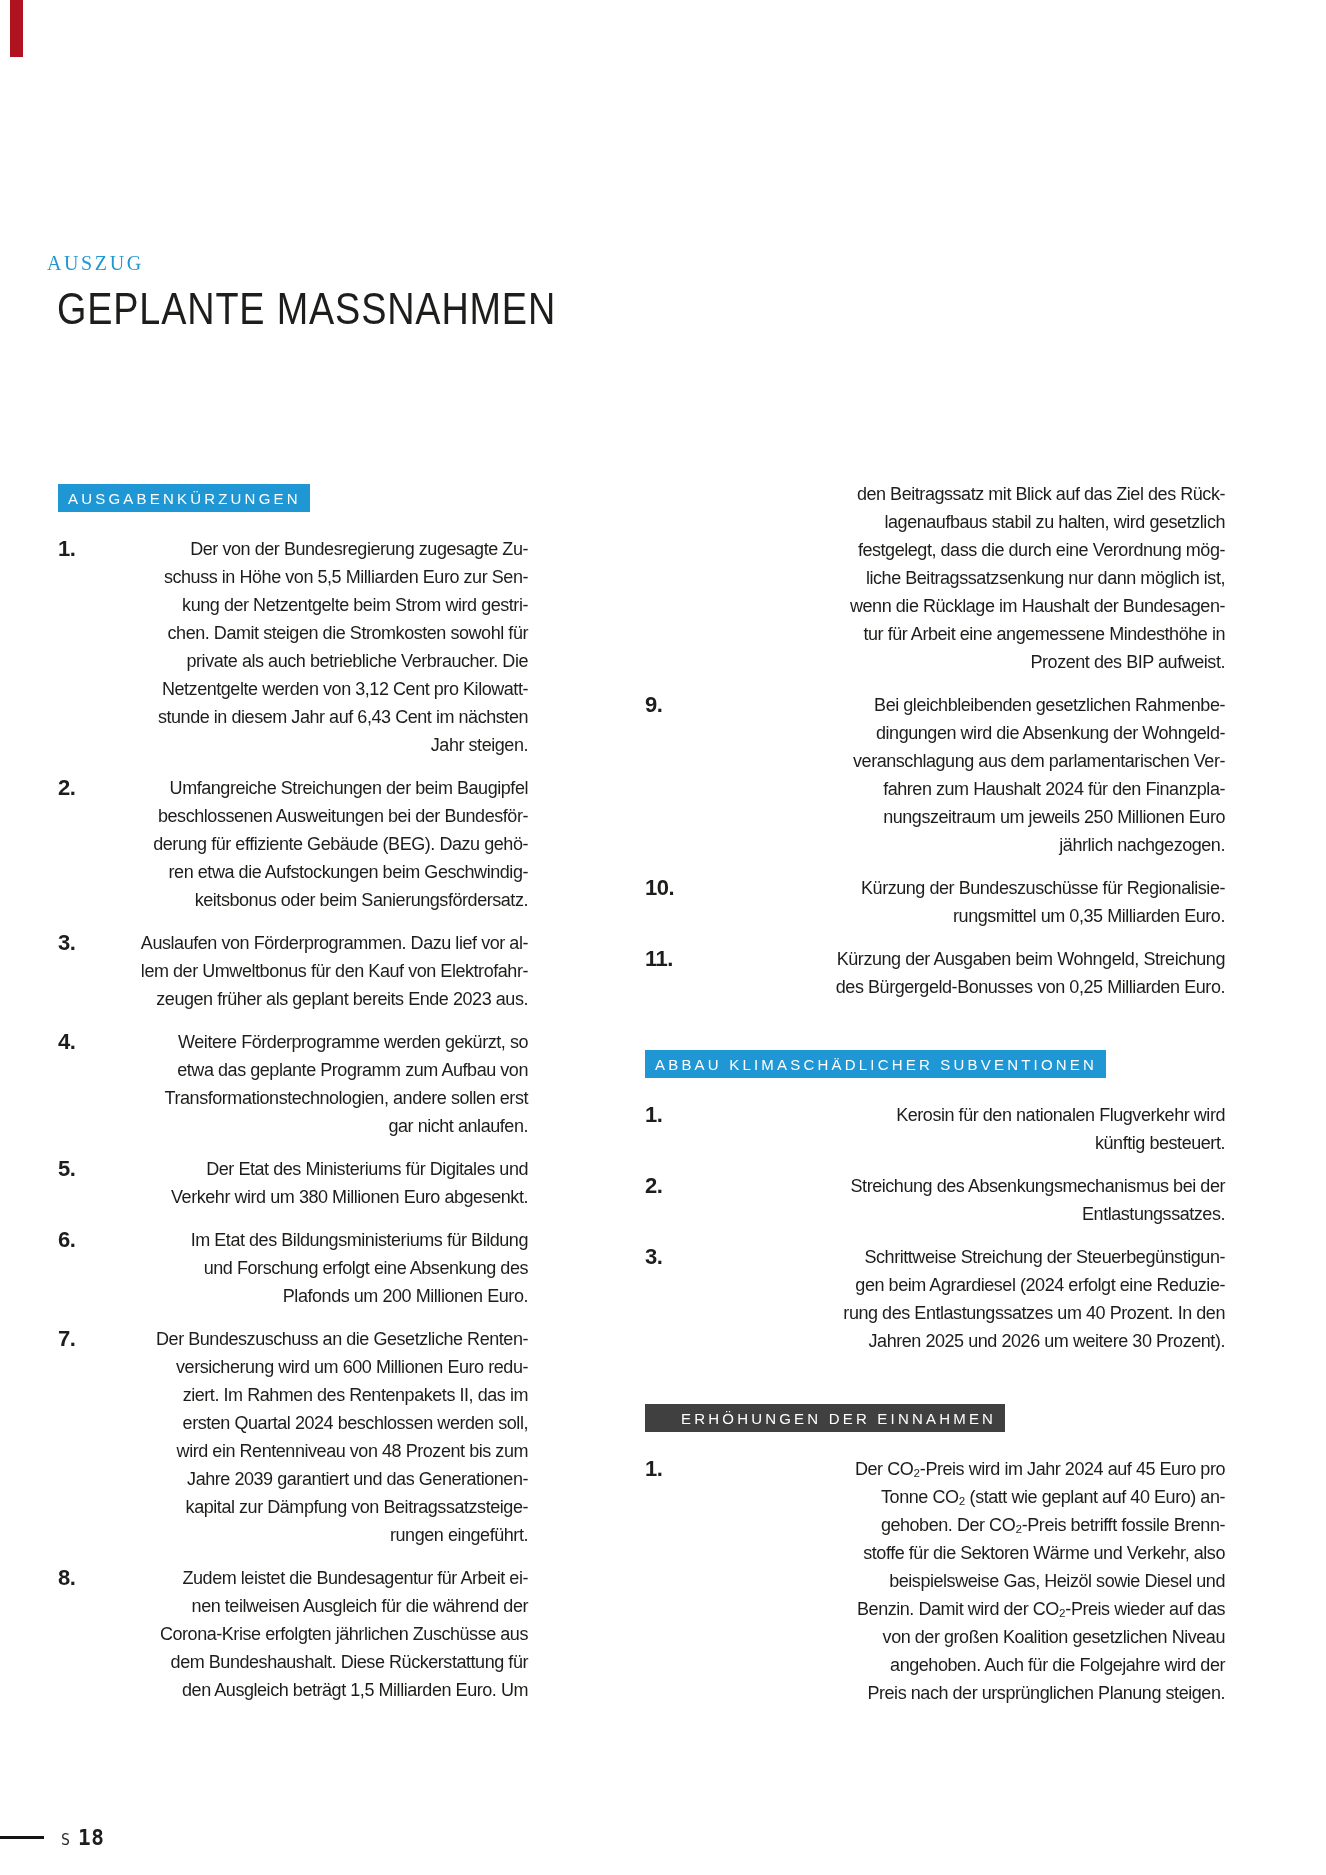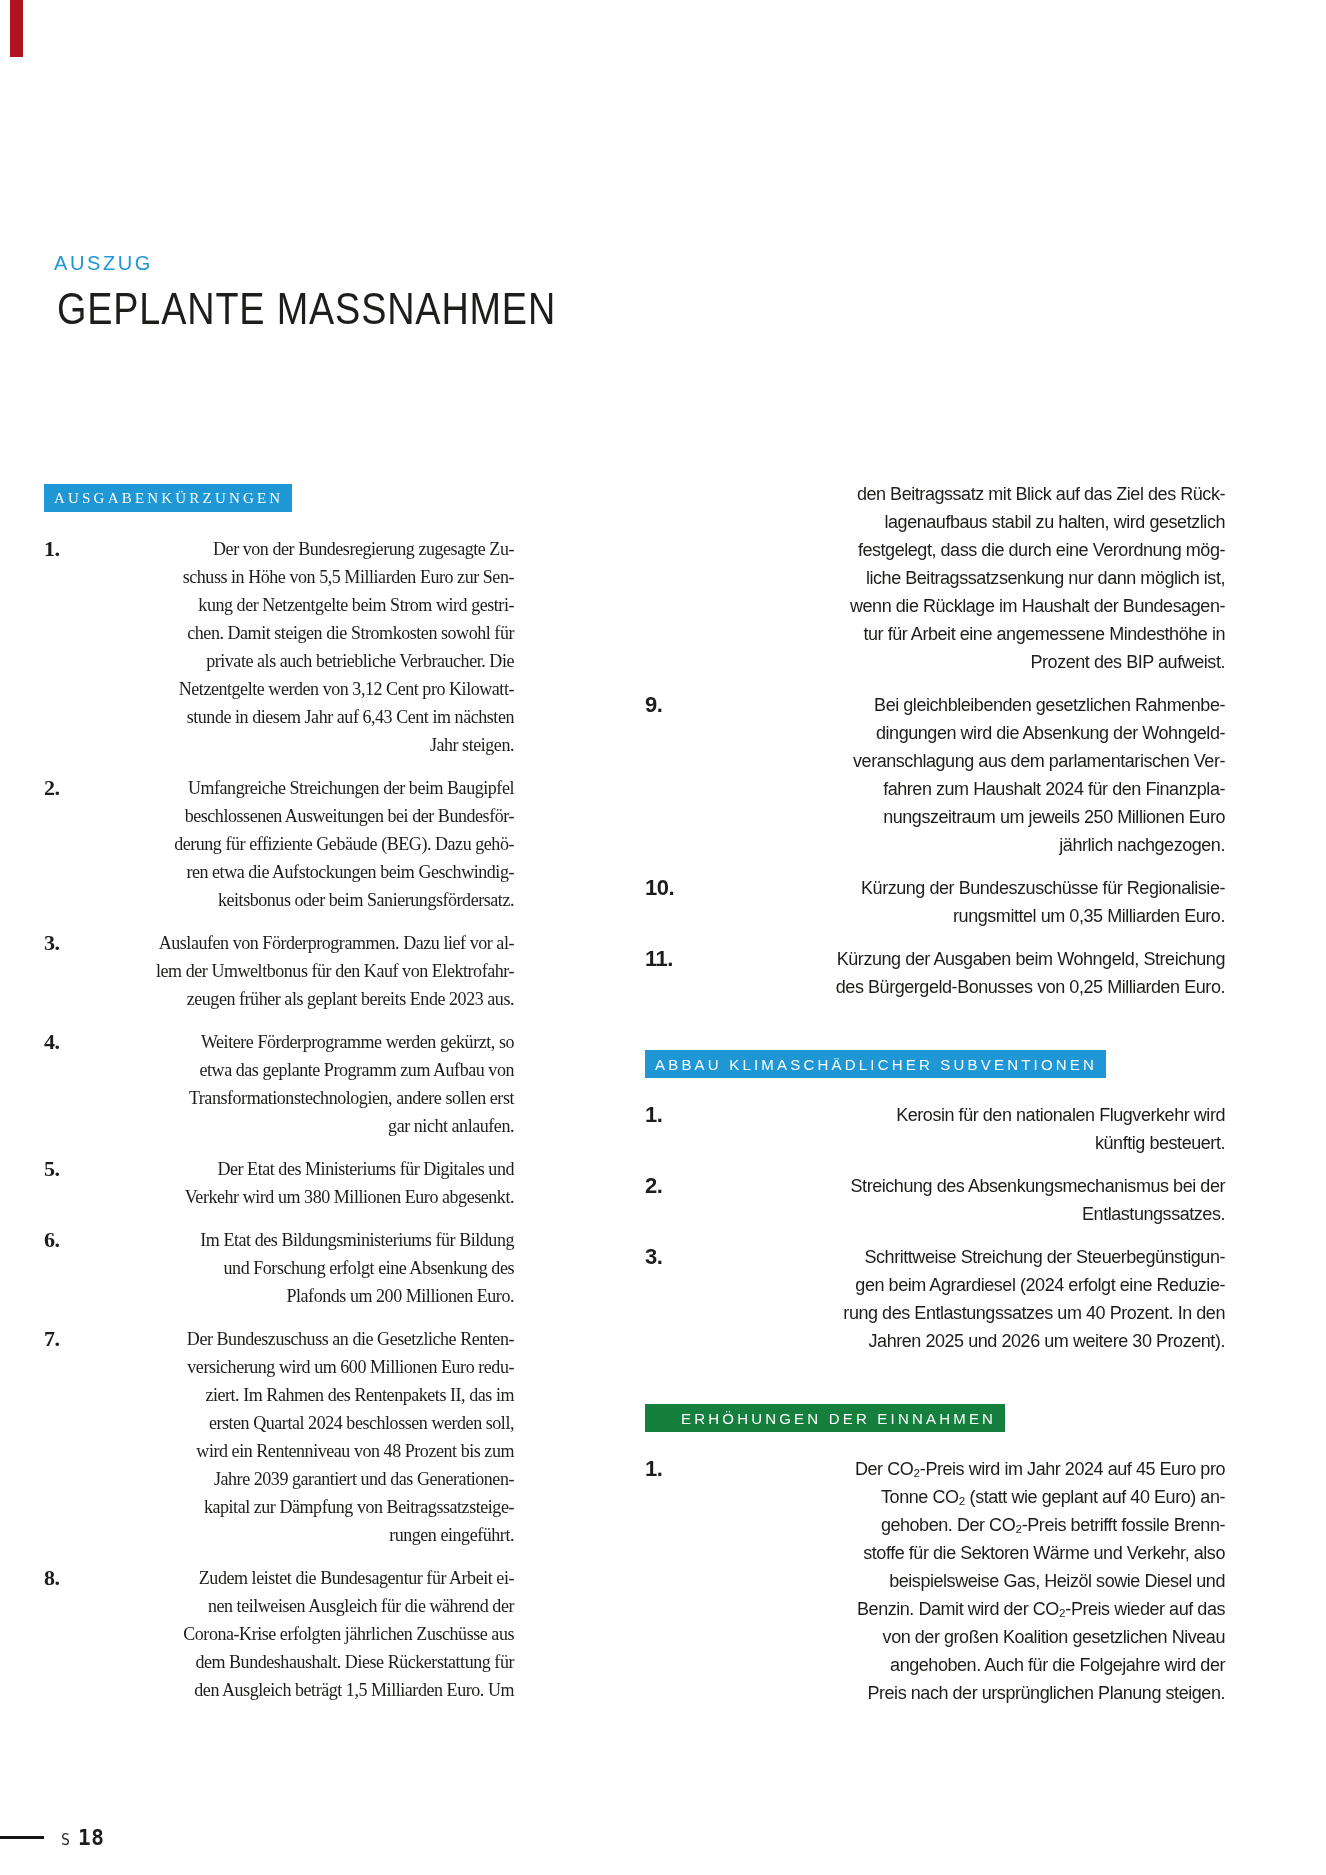--- a/index.html
+++ b/index.html
@@ -4,31 +4,31 @@
 <style>
   html,body { margin:0; padding:0; }
   body {
     width:1326px; height:1875px; position:relative; overflow:hidden;
     background:#ffffff; color:#1d1d1b;
     font-family:"Liberation Sans","DejaVu Sans",sans-serif;
   }
   .corner-marker { position:absolute; left:10px; top:0; width:13px; height:57px; background:#b01220; }
 
   .eyebrow {
-    position:absolute; left:54px; top:252px;
-    font-size:20px; letter-spacing:2.6px; color:#1f97d4; white-space:nowrap;
+    position:absolute; left:47px; top:252px;
+    font-size:20px; letter-spacing:2.6px; color:#1f97d4; white-space:nowrap;font-family:Liberation Serif, serif;
   }
   .page-title {
     position:absolute; left:57px; top:283px;
     font-size:45px; letter-spacing:1px; font-weight:400; white-space:nowrap;
     transform:scaleX(0.84); transform-origin:0 50%;
   }
 
   .col { position:absolute; }
-  .col-left  { left:44px;  top:484px; width:470px;font-family:Liberation Serif, serif; }
+  .col-left  { left:58px;  top:484px; width:470px; }
   .col-right { left:645px; top:480px; width:580px; }
 
   .section-header-wrap { margin:0 0 23px 0; }
   .section-header-wrap.mt { margin-top:49px; }
   .section-header {
     display:inline-block; background:#1f97d4; color:#ffffff;
     font-size:15px; letter-spacing:3.2px; line-height:1;
     padding:7px 9px 6px 10px; white-space:nowrap;
   }
 
@@ -201,21 +201,21 @@
     </div>
     <div class="item">
       <div class="item-number">3.</div>
       <div class="item-lines">
         <div class="line">Schrittweise Streichung der Steuerbegünstigun-</div>
         <div class="line">gen beim Agrardiesel (2024 erfolgt eine Reduzie-</div>
         <div class="line">rung des Entlastungssatzes um 40 Prozent. In den</div>
         <div class="line">Jahren 2025 und 2026 um weitere 30 Prozent).</div>
       </div>
     </div>
-    <div class="section-header-wrap mt"><div class="section-header" style="background: #15803d; padding-left: 36px;">ERHÖHUNGEN DER EINNAHMEN</div></div>
+    <div class="section-header-wrap mt"><div class="section-header" style="background: #404040; padding-left: 36px;">ERHÖHUNGEN DER EINNAHMEN</div></div>
     <div class="item">
       <div class="item-number">1.</div>
       <div class="item-lines">
         <div class="line">Der CO₂-Preis wird im Jahr 2024 auf 45 Euro pro</div>
         <div class="line">Tonne CO₂ (statt wie geplant auf 40 Euro) an-</div>
         <div class="line">gehoben. Der CO₂-Preis betrifft fossile Brenn-</div>
         <div class="line">stoffe für die Sektoren Wärme und Verkehr, also</div>
         <div class="line">beispielsweise Gas, Heizöl sowie Diesel und</div>
         <div class="line">Benzin. Damit wird der CO₂-Preis wieder auf das</div>
         <div class="line">von der großen Koalition gesetzlichen Niveau</div>

